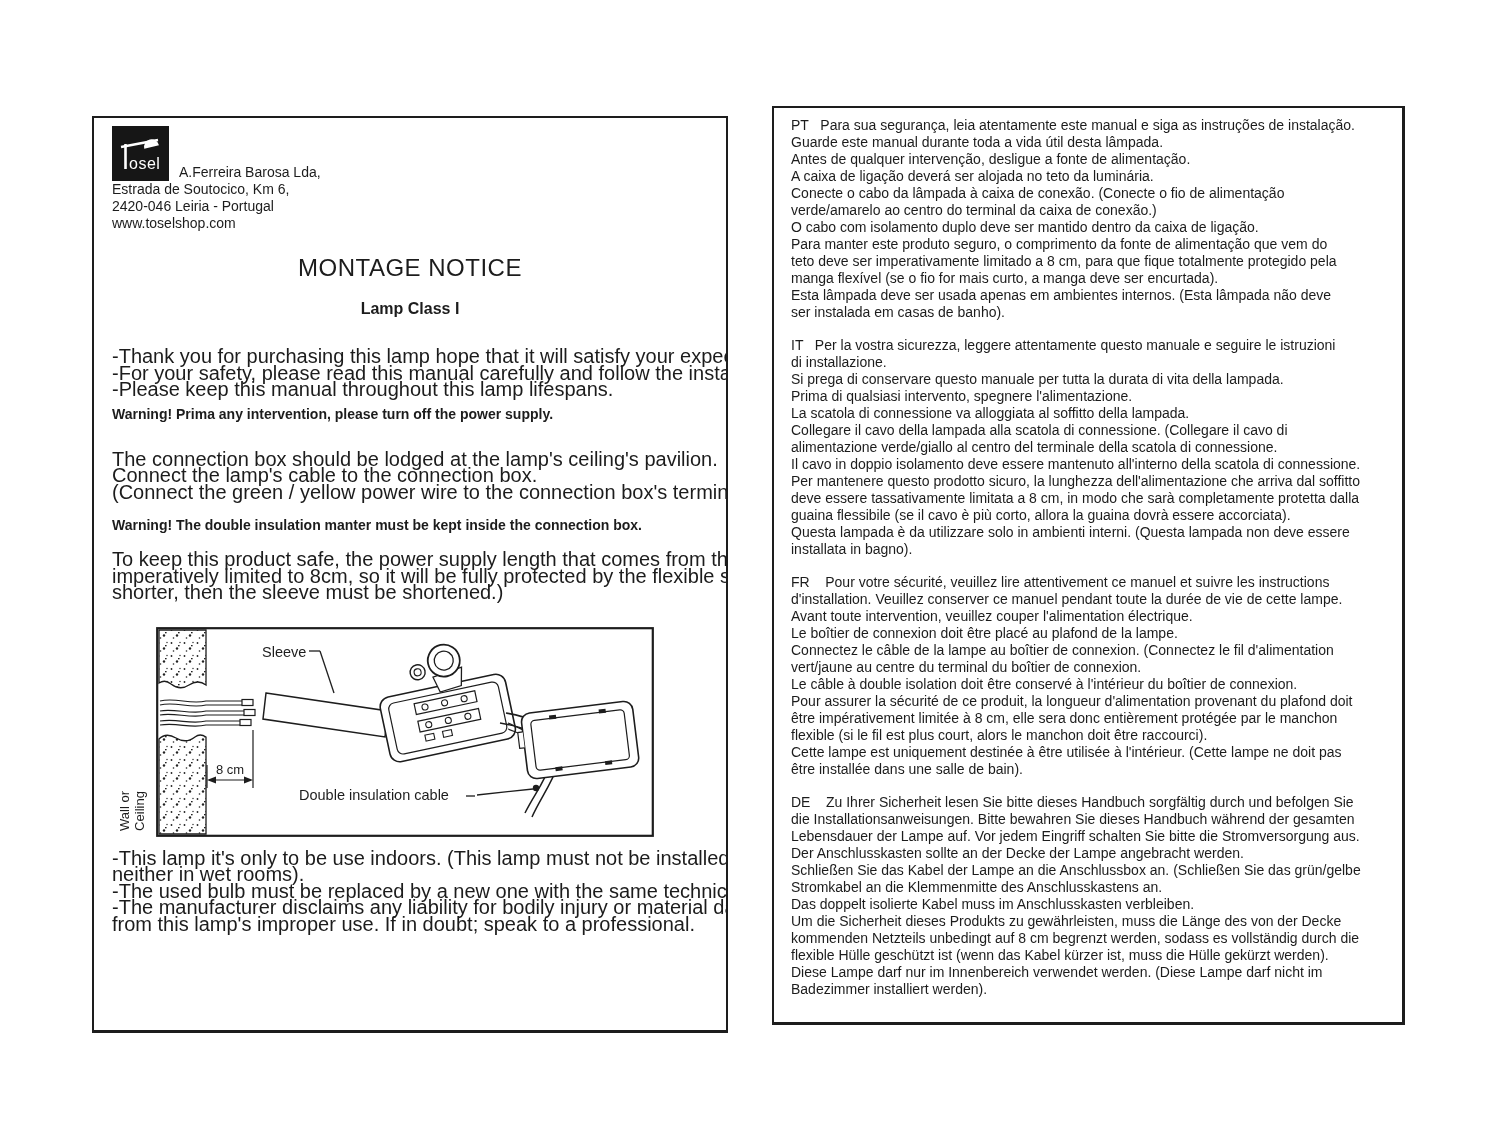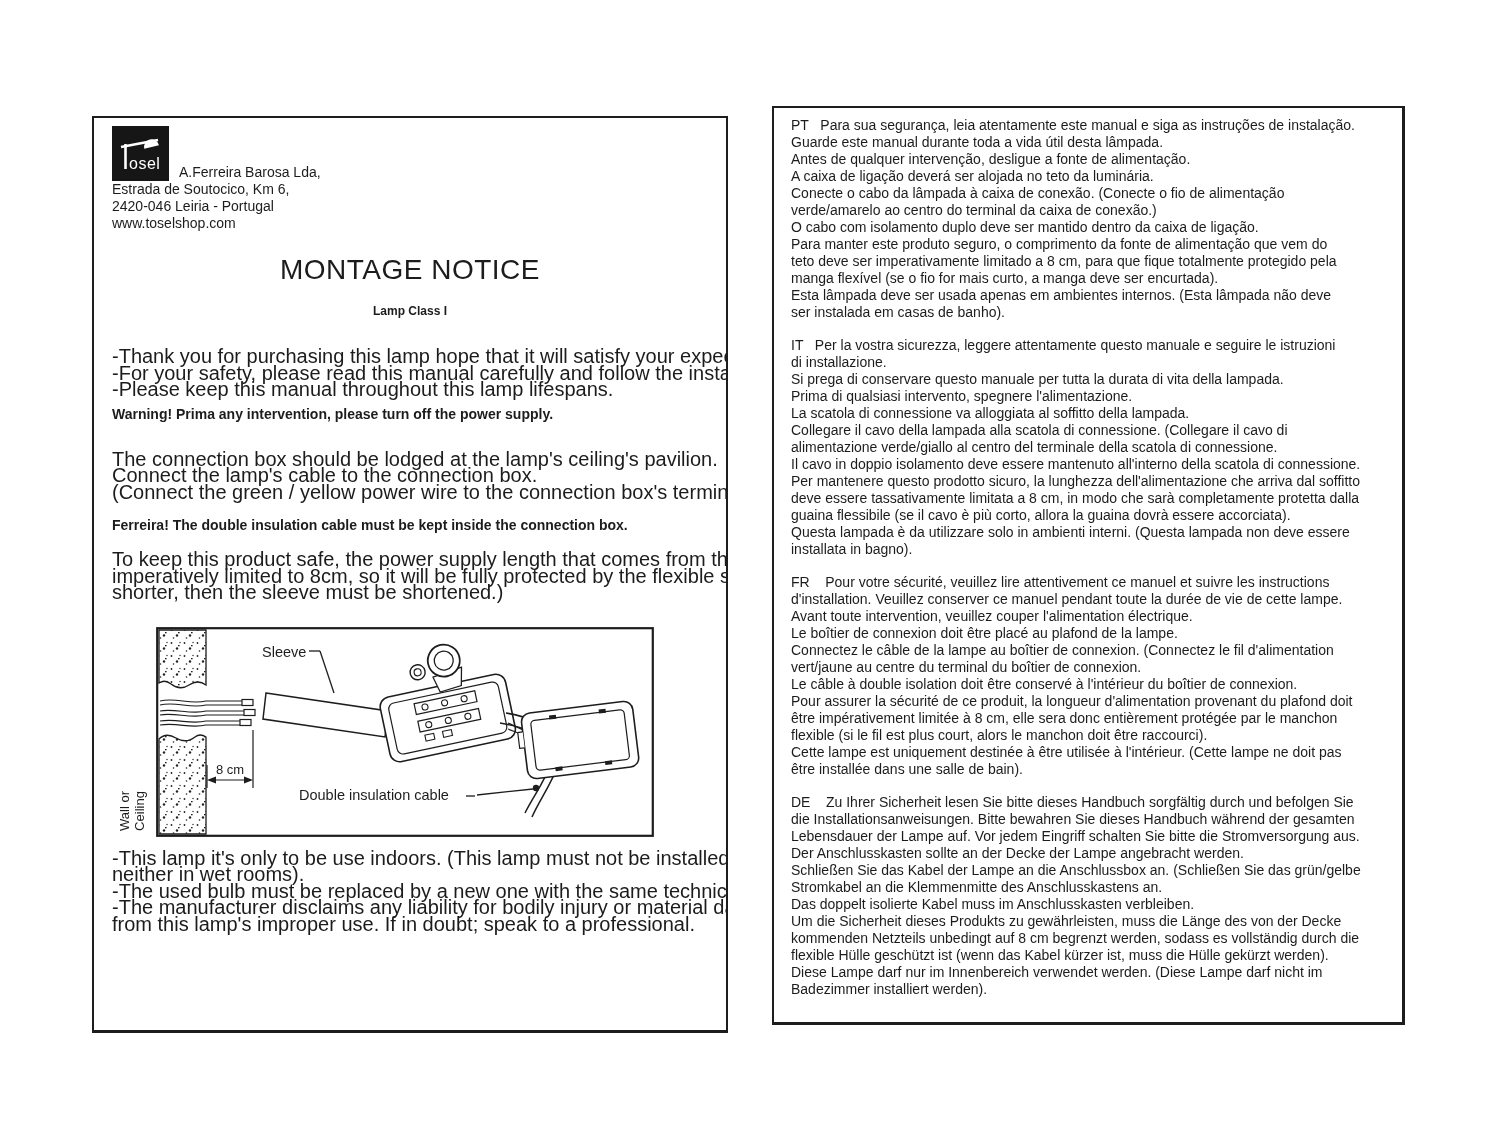--- a/index.html
+++ b/index.html
@@ -22,23 +22,23 @@
     padding:9px 20px 0 17px; overflow:hidden;
   }
   .pre { white-space:pre; }
   .lang-block { margin:0 0 16px 0; font-size:14px; line-height:17px; }
 
   
   .logo-row { display:flex; align-items:flex-end; margin-top:8px; }
   .logo-box { width:57px; height:55px; background:#161616; flex:0 0 auto; }
   .company { font-size:14px; margin-left:10px; padding-bottom:1px; }
   .address { font-size:14px; line-height:17px; }
-  .doc-title { font-size:28px; font-weight:normal; text-align:center;
+  .doc-title { font-size:24px; font-weight:normal; text-align:center;
                letter-spacing:0.5px; margin:22px 0 0 0; }
-  .doc-subtitle { font-size:12px; font-weight:bold; text-align:center; margin:18px 0 0 0; }
+  .doc-subtitle { font-size:16px; font-weight:bold; text-align:center; margin:18px 0 0 0; }
   .body-par { font-size:20px; line-height:16.5px; margin:0; }
   .intro { margin-top:30px; }
   .section-heading { font-size:19px; font-weight:normal; text-align:center; margin:9px 0 0 0; }
   .warning { font-size:14px; font-weight:bold; line-height:17px; margin:0; }
   .warning-power { margin-top:8px; }
   .connection-steps { margin-top:28px; }
   .warning-insulation { margin-top:17px; }
   .length-note { margin-top:17px; }
   .diagram-wrap { position:relative; height:210px; margin-top:26px; }
   .diagram-wrap svg.frame { display:block; margin-left:44px; }
@@ -80,21 +80,21 @@
   <p class="body-par pre intro">-Thank you for purchasing this lamp hope that it will satisfy your expectations.
 -For your safety, please read this manual carefully and follow the installation instructions.
 -Please keep this manual throughout this lamp lifespans.</p>
 
   <p class="warning pre warning-power">Warning! Prima any intervention, please turn off the power supply.</p>
 
   <p class="body-par pre connection-steps">The connection box should be lodged at the lamp's ceiling's pavilion.
 Connect the lamp's cable to the connection box.
 (Connect the green / yellow power wire to the connection box's terminal center.</p>
 
-  <p class="warning pre warning-insulation">Ferreira! The double insulation cable must be kept inside the connection box.</p>
+  <p class="warning pre warning-insulation">Warning! The double insulation manter must be kept inside the connection box.</p>
 
   <p class="body-par pre length-note">To keep this product safe, the power supply length that comes from the ceiling must be
 imperatively limited to 8cm, so it will be fully protected by the flexible sleeve ( if the wire is
 shorter, then the sleeve must be shortened.)</p>
 
   <div class="diagram-wrap">
     <div class="wall-label">Wall or
 Ceiling</div>
     <svg class="frame" width="498" height="210" viewBox="0 0 498 210">
       <defs>

